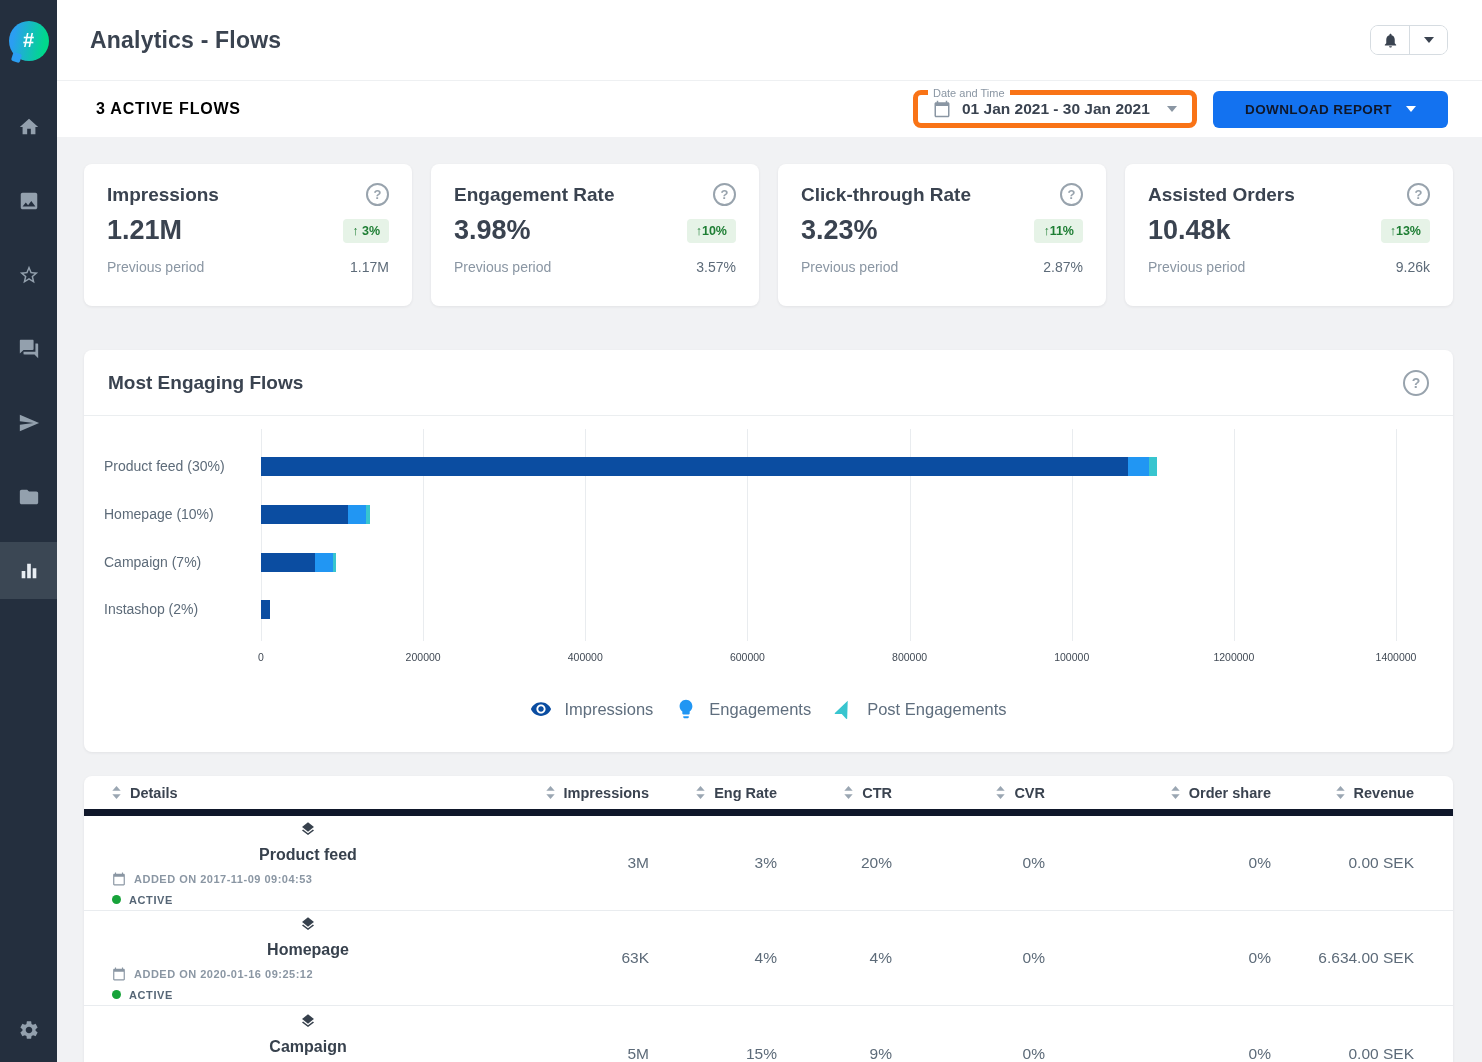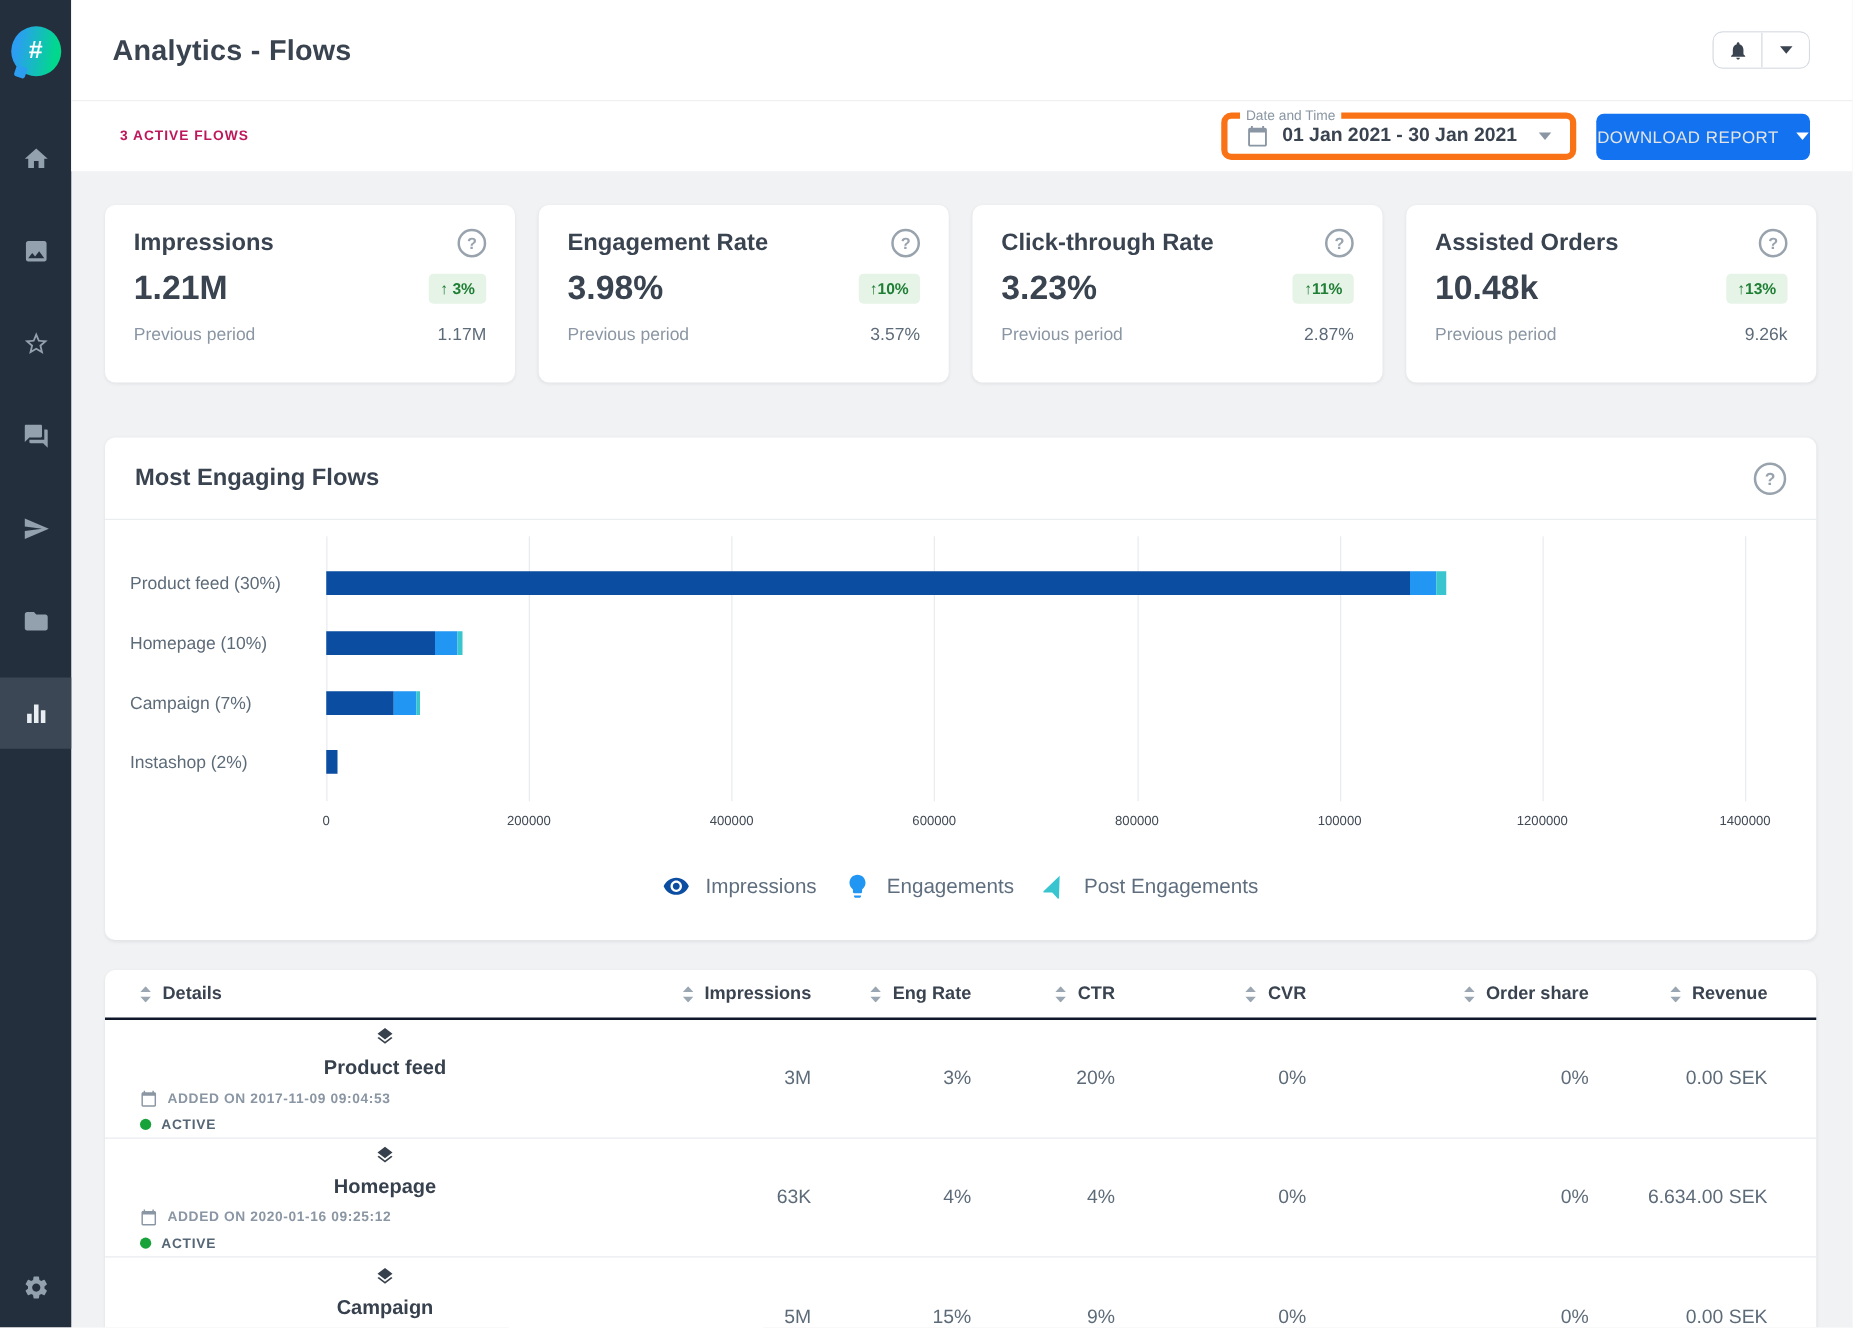--- a/index.html
+++ b/index.html
@@ -34,32 +34,32 @@
     justify-content:center; cursor:pointer; }
   .btn-group button + button { border-left:1px solid #d6dce1; }
   .btn-group svg { width:17px; height:17px; fill:#3a4350; }
   .caret { width:0; height:0; border-left:5px solid transparent; border-right:5px solid transparent;
     border-top:6px solid #3a4350; display:inline-block; }
   .caret.white { border-top-color:#fff; }
   .caret.gray { border-top-color:#8a96a3; }
 
   .toolbar { height:56px; background:#fff; display:flex; align-items:center;
     justify-content:space-between; padding:0 34px 0 39px; flex-shrink:0; }
-  .active-flows { font-size:11px; font-weight:bold; letter-spacing:.8px; color:#be185d; }
+  .active-flows { font-size:16px; font-weight:bold; letter-spacing:.8px; color:#000000; }
   .toolbar-right { display:flex; align-items:center; gap:16px; }
   .date-field { position:relative; height:38px; border:5px solid #f97316; border-radius:8px;
     display:flex; align-items:center; gap:11px; padding:0 15px; background:#fff; cursor:pointer; min-width:284px; }
   .date-legend { position:absolute; top:-8px; left:10px; background:#fff; padding:0 5px;
     font-size:11px; color:#8a96a3; }
   .date-field svg { width:18px; height:18px; fill:#8a96a3; }
   .date-value { font-size:15.5px; font-weight:bold; color:#3a4350; }
   .date-field .caret { margin-left:6px; }
-  .download-btn { height:37px; background:#1372f0; color:#e5e5e5; border:none; border-radius:6px;
-    font-family:inherit; font-size:13.5px; font-weight:normal; letter-spacing:.4px;
-    display:flex; align-items:center; gap:14px; padding:0 1px; cursor:pointer; }
+  .download-btn { height:37px; background:#1372f0; color:#0f172a; border:none; border-radius:6px;
+    font-family:inherit; font-size:13.5px; font-weight:bold; letter-spacing:.4px;
+    display:flex; align-items:center; gap:14px; padding:0 32px; cursor:pointer; }
 
   main { flex:1; padding:27px 29px 0 27px; overflow:hidden; }
 
   
   .kpi-grid { display:grid; grid-template-columns:repeat(4,1fr); gap:19px; margin-bottom:24px; }
   .kpi-card { background:#fff; border-radius:8px; box-shadow:0 1px 3px rgba(25,35,45,.07);
     padding:19px 23px 20px; height:142px; }
   .kpi-top { display:flex; align-items:center; justify-content:space-between; }
   .kpi-title { font-size:19px; font-weight:bold; color:#3a4350; }
   .help-icon { width:23px; height:23px; border:2px solid #98a3ad; border-radius:50%;
@@ -93,21 +93,21 @@
     color:#414a55; white-space:nowrap; }
   .legend { display:flex; align-items:center; justify-content:center; gap:22px;
     padding:26px 0 32px; }
   .legend-item { display:flex; align-items:center; gap:12px; }
   .legend-item svg { width:22px; height:22px; }
   .legend-label { font-size:16.5px; color:#5f6e7e; }
 
   
   .tgrid { display:grid; grid-template-columns:420px 145px 128px 115px 153px 226px 143px;
     padding-right:39px; align-items:center; }
-  .thead { height:40px; border-bottom:2px solid #0f172a; }
+  .thead { height:40px; border-bottom:7px solid #0f172a; }
   .th { display:flex; align-items:center; gap:9px; font-size:14.5px; font-weight:bold;
     color:#3a4350; cursor:pointer; }
   .th.first { padding-left:28px; justify-content:flex-start; }
   .th.num { justify-content:flex-end; }
   .sort-icon { width:9px; height:13px; flex-shrink:0; }
   .trow { height:95px; border-bottom:1px solid #e9ecef; }
   .trow:last-child { border-bottom:none; }
   .cell-details { display:flex; flex-direction:column; justify-content:center; gap:8px;
     padding-left:28px; }
   .flow-name { display:flex; align-items:center; gap:9px; font-size:16px; font-weight:bold; color:#37414d;flex-direction:column; }

